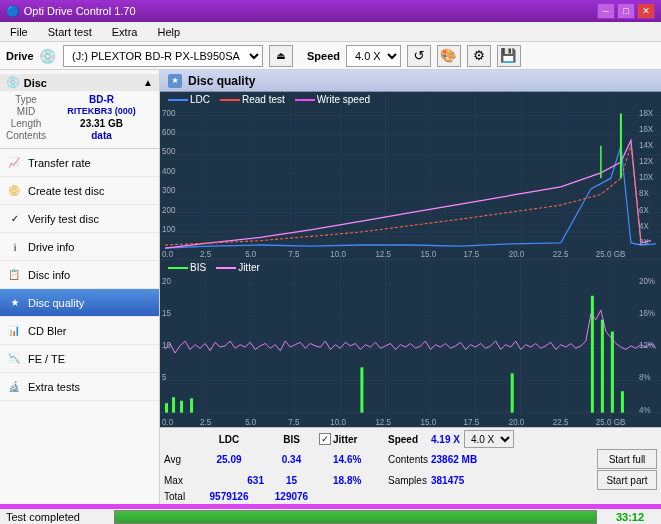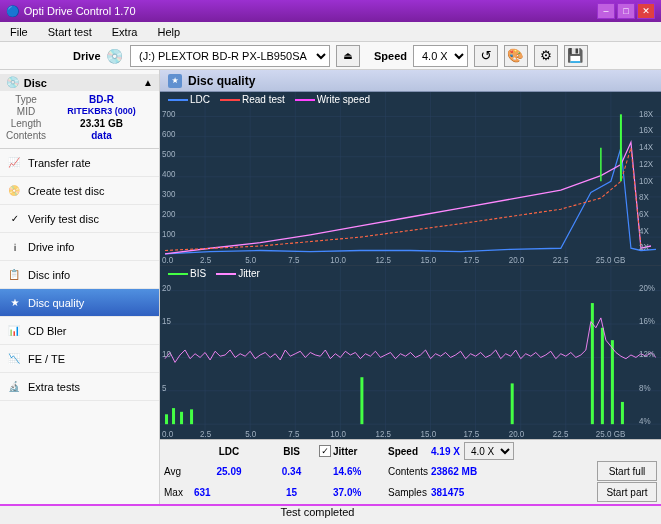--- a/index.html
+++ b/index.html
@@ -43,21 +43,20 @@
 
     
     .drivebar {
       background: #f8f8f8;
       height: 28px;
       display: flex;
       align-items: center;
       padding: 0 6px;
       border-bottom: 1px solid #d0d0d0;
       gap: 6px;
-      justify-content: center;
     }
     .drivebar-label { font-weight: bold; font-size: 11px; }
     .drive-select {
       height: 22px;
       border: 1px solid #a0a0a0;
       background: white;
       font-size: 11px;
       padding: 0 4px;
       width: 200px;
     }
@@ -268,27 +267,26 @@
       height: 18px;
       border: 1px solid #a0a0a0;
       font-size: 10px;
       padding: 0 2px;
     }
 
     
     .statusbar {
       height: 20px;
       background: #f0f0f0;
-      border-top: 2px solid #d946ef;
+      border-top: 5px solid #d946ef;
       display: flex;
       align-items: center;
       padding: 0 6px;
       gap: 8px;
       font-size: 11px;
-      flex-direction: column;
     }
     .status-text { min-width: 100px; }
     .progress-container {
       flex: 1;
       height: 14px;
       border: 1px solid #808080;
       background: white;
     }
     .progress-fill {
       height: 100%;
@@ -583,29 +581,34 @@
           <span style="width:55px;text-align:center;color:#0000ff;font-weight:bold;">0.34</span>
           <span style="width:14px;"></span>
           <span style="width:55px;color:#0000ff;font-weight:bold;">14.6%</span>
           <span style="width:40px;">Contents</span>
           <span style="color:#0000ff;font-weight:bold;margin-left:3px;">23862 MB</span>
           <button class="start-btn" style="margin-left:auto;">Start full</button>
         </div>
 
         <div class="stats-row">
           <span style="width:30px;">Max</span>
-          <span style="width:70px;text-align:left;color:#0000ff;font-weight:bold;">631</span>
+          <span style="width:70px;text-align:right;color:#0000ff;font-weight:bold;">631</span>
           <span style="width:55px;text-align:center;color:#0000ff;font-weight:bold;">15</span>
           <span style="width:14px;"></span>
-          <span style="width:55px;color:#0000ff;font-weight:bold;">37.0%</span>
+          <span style="width:55px;color:#0000ff;font-weight:bold;">18.8%</span>
           <span style="width:40px;">Samples</span>
           <span style="color:#0000ff;font-weight:bold;margin-left:3px;">381475</span>
           <button class="start-btn" style="margin-left:auto;">Start part</button>
         </div>
 
+        <div class="stats-row">
+          <span style="width:30px;">Total</span>
+          <span style="width:70px;text-align:center;color:#0000ff;font-weight:bold;">9579126</span>
+          <span style="width:55px;text-align:center;color:#0000ff;font-weight:bold;">129076</span>
+        </div>
       </div>
     </div>
   </div>
 </div>
 
 <div class="statusbar">
   <span class="status-text">Test completed</span>
   <div class="progress-container">
     <div class="progress-fill" style="width:100%;"></div>
   </div>

